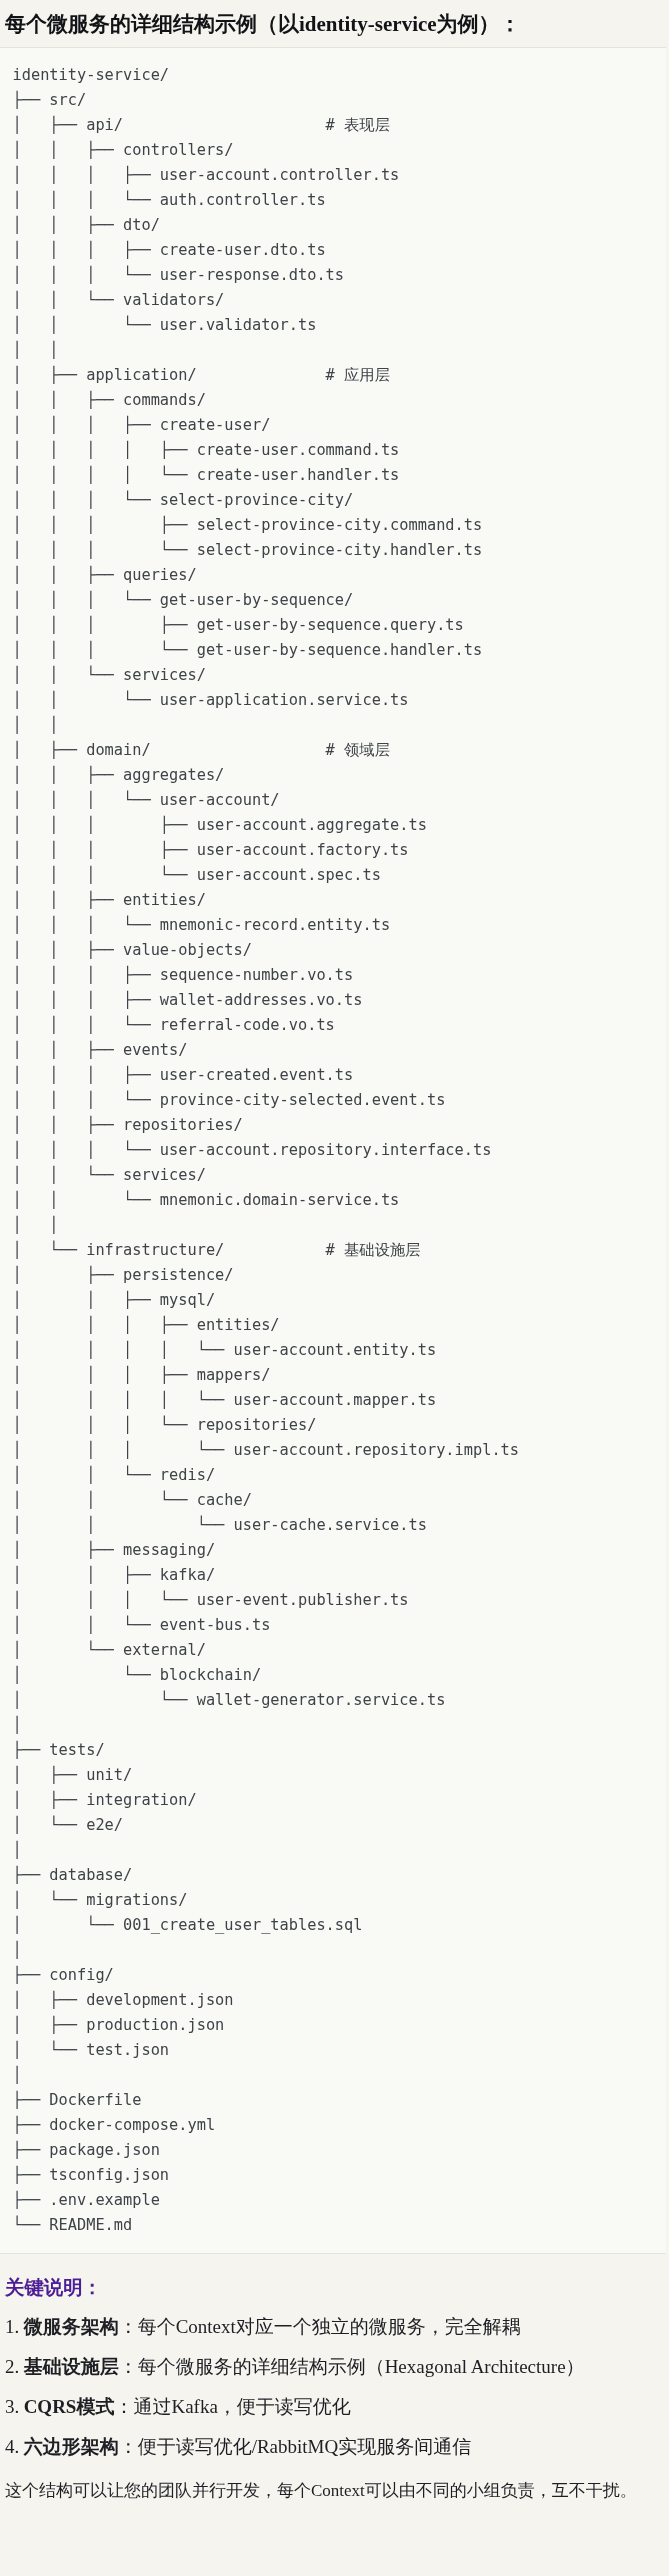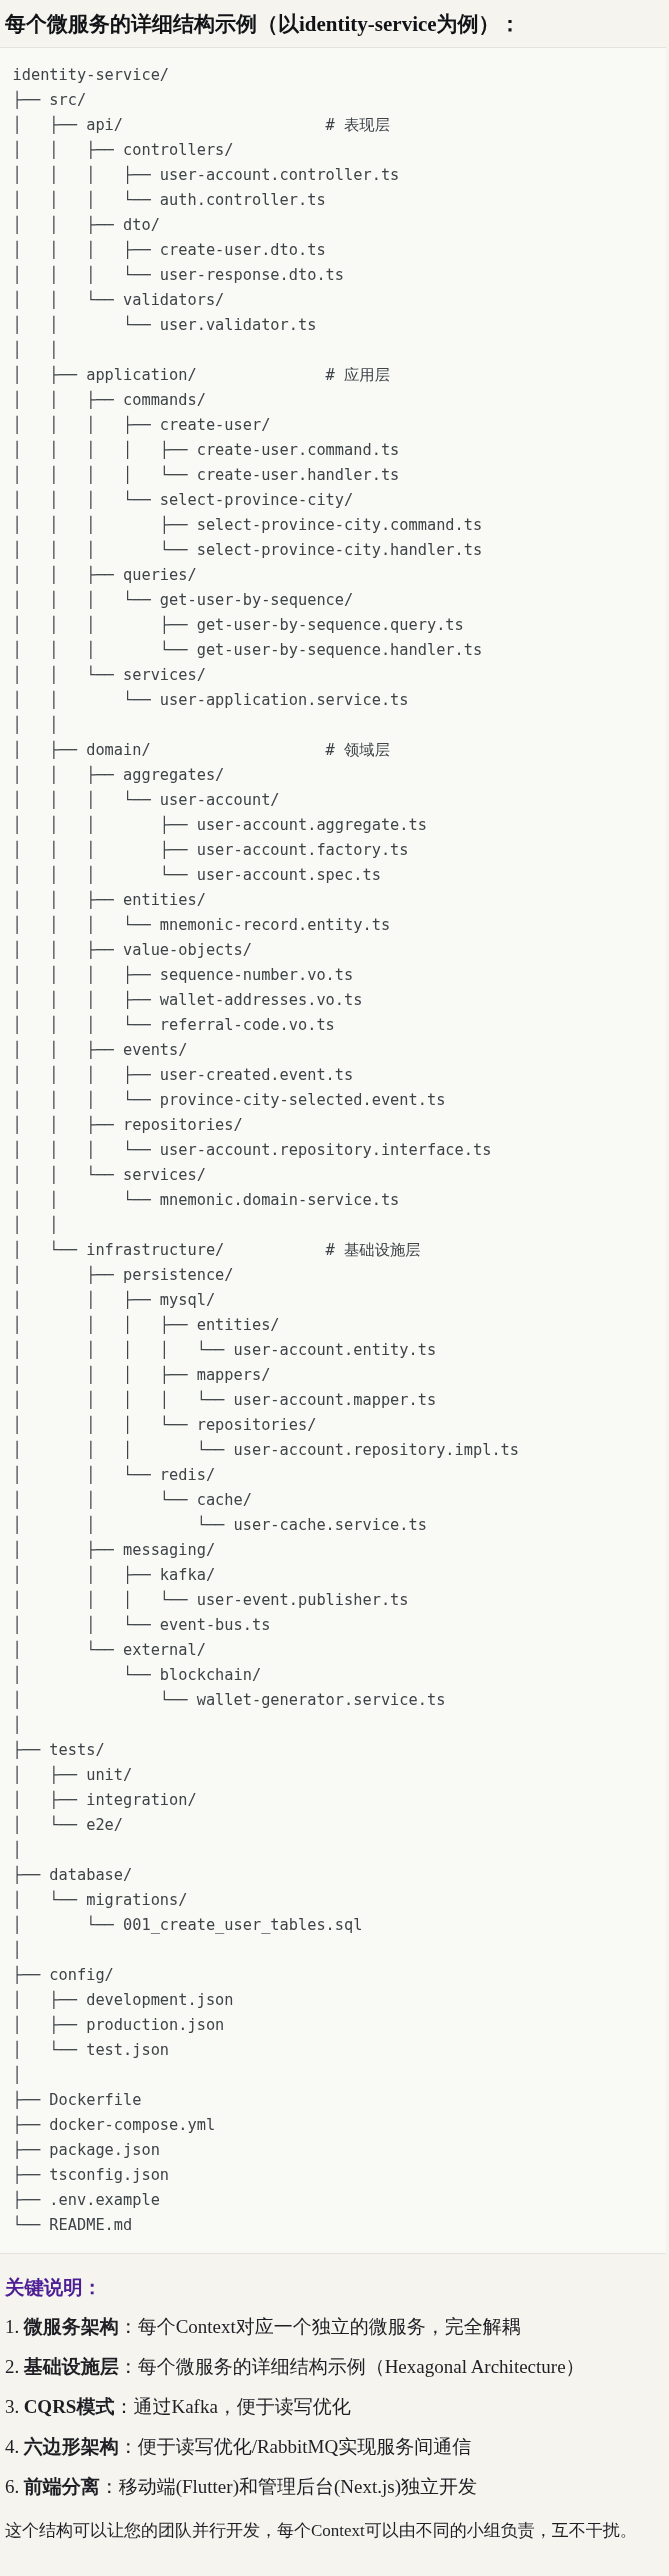--- a/index.html
+++ b/index.html
@@ -173,19 +173,16 @@
   </div>
   <div class="note-item">
     <span class="note-num">2.</span><span class="note-term">基础设施层</span><span class="note-sep">：</span><span class="note-desc">每个微服务的详细结构示例（Hexagonal Architecture）</span>
   </div>
   <div class="note-item">
     <span class="note-num">3.</span><span class="note-term">CQRS模式</span><span class="note-sep">：</span><span class="note-desc">通过Kafka，便于读写优化</span>
   </div>
   <div class="note-item">
     <span class="note-num">4.</span><span class="note-term">六边形架构</span><span class="note-sep">：</span><span class="note-desc">便于读写优化/RabbitMQ实现服务间通信</span>
   </div>
-  <div class="note-item">
-    <span class="note-num">6.</span><span class="note-term">前端分离</span><span class="note-sep">：</span><span class="note-desc">移动端(Flutter)和管理后台(Next.js)独立开发</span>
-  </div>
 
   <p class="closing">这个结构可以让您的团队并行开发，每个Context可以由不同的小组负责，互不干扰。</p>
 </div>
 
 
 </body></html>

